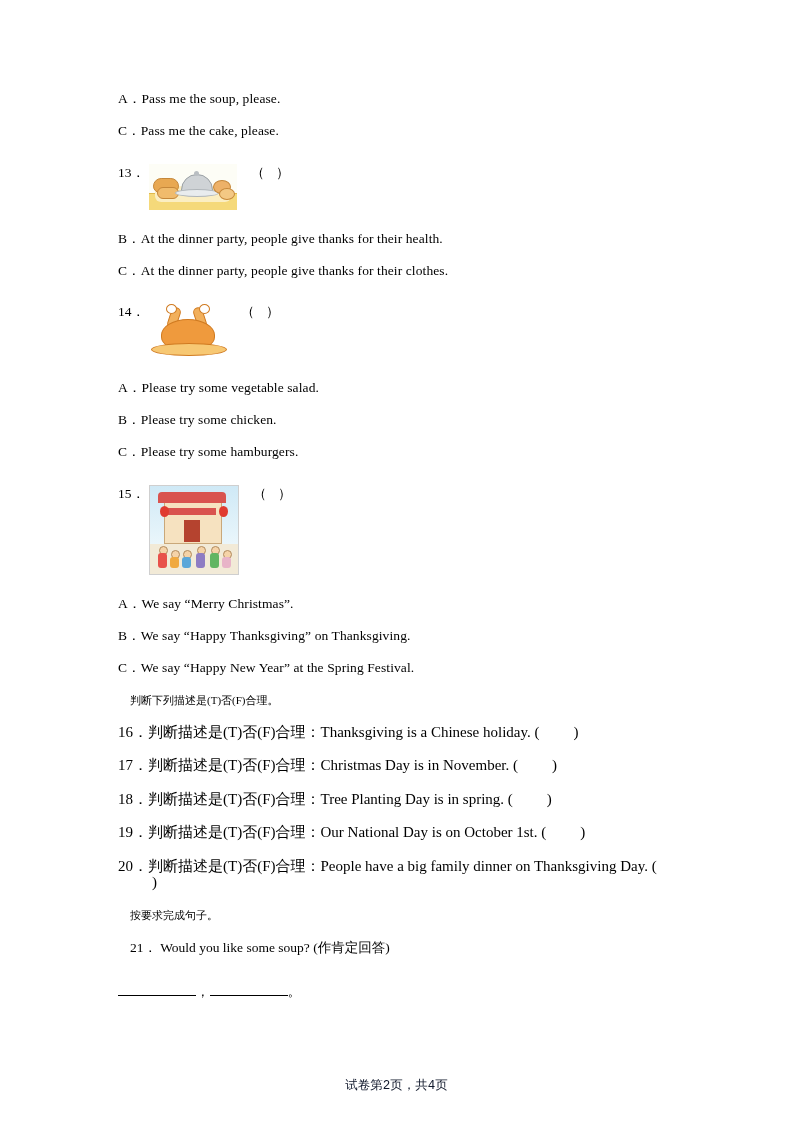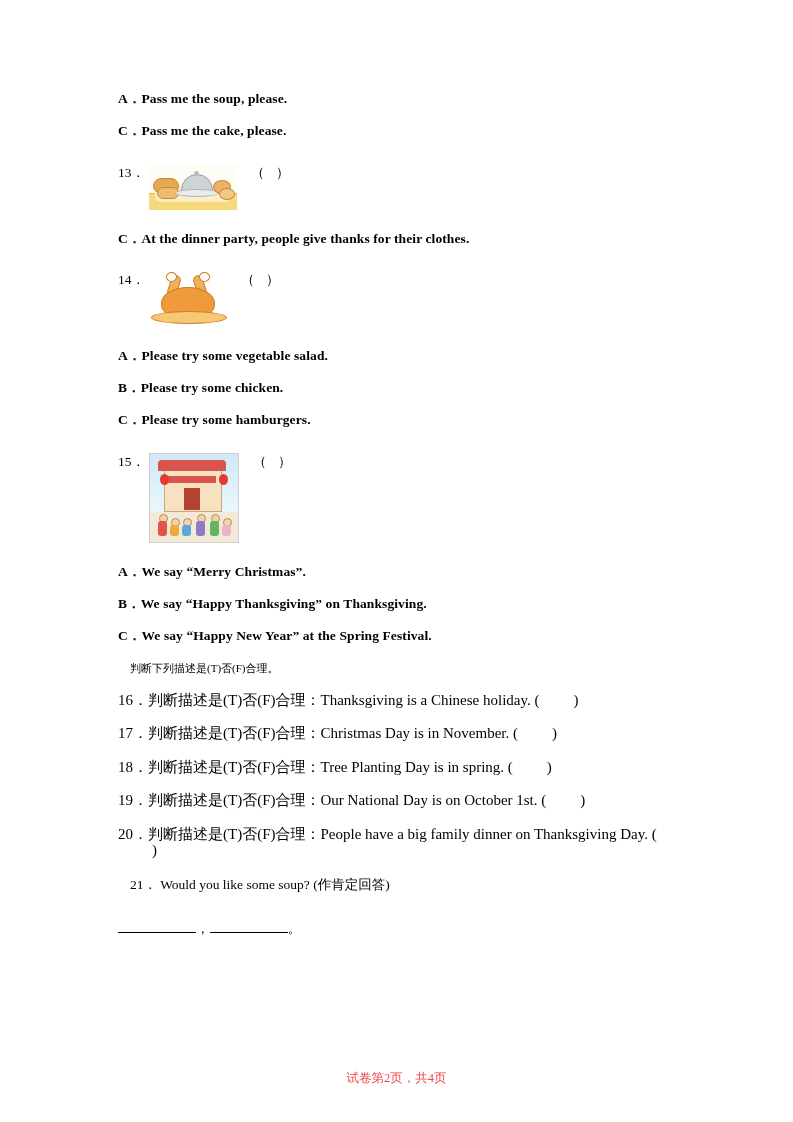--- a/index.html
+++ b/index.html
@@ -20,21 +20,20 @@
     width: 793px;
     height: 1122px;
     box-sizing: border-box;
     padding: 92px 118px 0 118px;
   }
   .opt {
     font-size: 13.5px;
     line-height: 1;
     margin: 0 0 18.5px 0;
     letter-spacing: 0.1px;
-    font-weight: bold;
   }
   .opt .lbl {
     font-family: "Liberation Serif", serif;
   }
   .q-block {
     margin-top: 26px;
     margin-bottom: 22px;
   }
   .q-row {
     display: flex;
@@ -292,25 +291,25 @@
   }
   .ul {
     display: inline-block;
     border-bottom: 1px solid #000;
     width: 78px;
     height: 12px;
   }
   .footer {
     position: absolute;
     left: 0; right: 0;
-    bottom: 35px;
+    bottom: 28px;
     text-align: center;
     font-size: 12.5px;
-    color: #ef4444;
-    font-family: Liberation Serif, serif;
+    color: #0f172a;
+    font-family: Liberation Mono, monospace;
   }
 </style>
 </head>
 <body>
 
 <div class="page">
 
   <div>
     <p class="opt">
       <span class="lbl">A．</span><span>Pass me the soup, please.</span>
@@ -331,20 +330,23 @@
         <span class="p13-dome"></span>
         <span class="p13-plate"></span>
         <span class="p13-bun1"></span>
         <span class="p13-bun2"></span>
       </span>
       <span class="paren">（    ）</span>
     </div>
   </div>
   <div>
     <p class="opt">
+      <span class="lbl">B．</span><span>At the dinner party, people give thanks for their health.</span>
+    </p>
+    <p class="opt">
       <span class="lbl">C．</span><span>At the dinner party, people give thanks for their clothes.</span>
     </p>
   </div>
 
   <div class="q-block">
     <div class="q-row">
       <span class="q-num">14．</span>
       <span class="pic pic14">
         <span class="p14-leg1"></span>
         <span class="p14-leg2"></span>
@@ -431,19 +433,20 @@
   <p class="cn-line">
     <span class="num">18．</span><span>判断描述是(T)否(F)合理：</span><span>Tree Planting Day is in spring. (</span><span class="tf-blank"></span><span>)</span>
   </p>
   <p class="cn-line">
     <span class="num">19．</span><span>判断描述是(T)否(F)合理：</span><span>Our National Day is on October 1st. (</span><span class="tf-blank"></span><span>)</span>
   </p>
   <p class="cn-line">
     <span class="num">20．</span><span>判断描述是(T)否(F)合理：</span><span>People have a big family dinner on Thanksgiving Day. (</span><span class="tf-blank"></span><span>)</span>
   </p>
 
+  <p class="section-head">按要求完成句子。</p>
   <p class="q21">21．  Would you like some soup? (作肯定回答)</p>
   <p class="answer-line">
     <span class="ul"></span><span>，</span><span class="ul"></span><span>。</span>
   </p>
 
   <div class="footer">试卷第2页，共4页</div>
 </div>
 
 </body></html>

